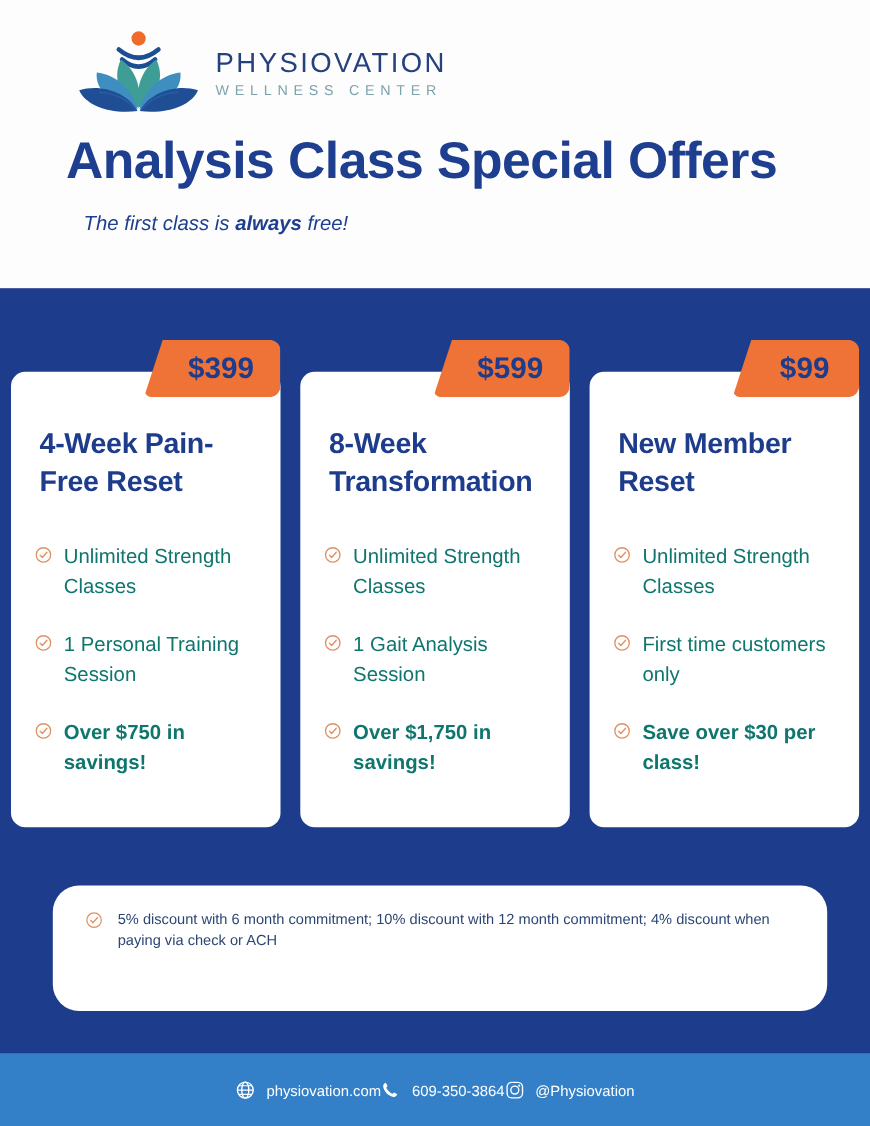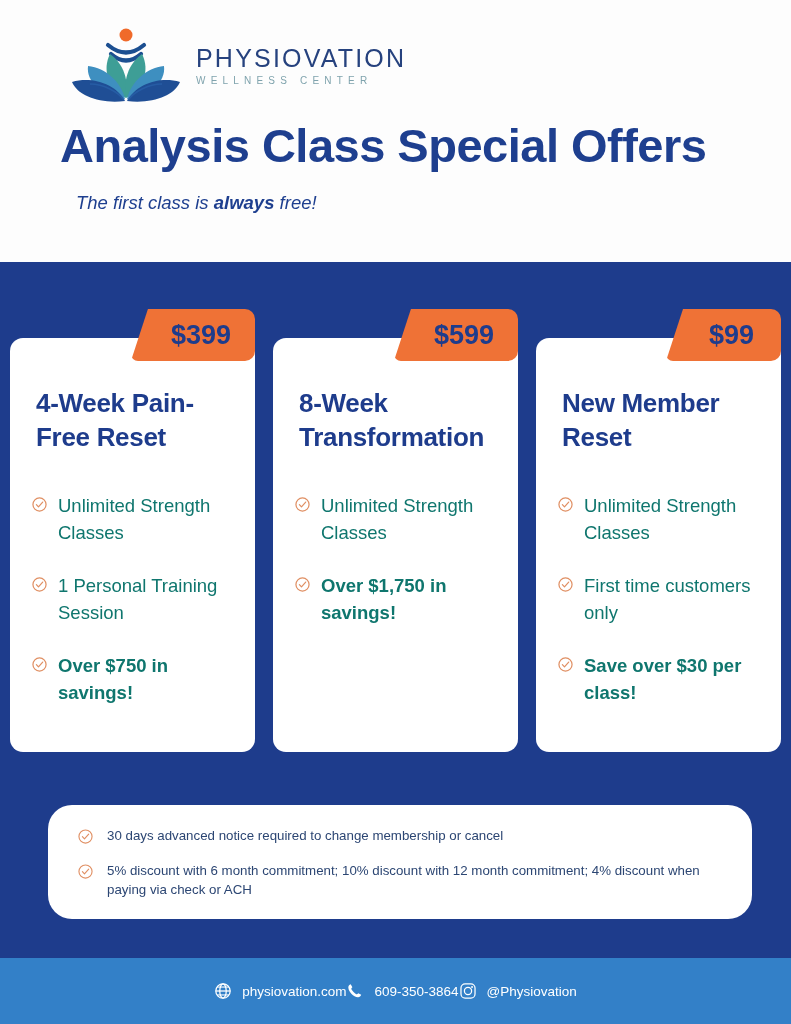--- a/index.html
+++ b/index.html
@@ -50,21 +50,21 @@
     line-height: 1;
   }
   .logo-name {
     font-size: 25px;
     letter-spacing: 2.2px;
     color: #26427e;
     font-weight: 400;
     white-space: nowrap;
   }
   .logo-sub {
-    font-size: 10px;
+    font-size: 13px;
     letter-spacing: 5.2px;
     color: #7fa3ad;
     font-weight: 400;
     margin-top: 5px;
     white-space: nowrap;
   }
 
   .poster-title {
     position: absolute;
     left: 60px;
@@ -314,20 +314,29 @@
             </span>
             <span class="feature-text">Unlimited Strength Classes</span>
           </li>
           <li class="feature-item">
             <span class="check-icon">
               <svg viewBox="0 0 16 16" width="15" height="15" xmlns="http://www.w3.org/2000/svg">
                 <circle cx="8" cy="8" r="7" fill="none" stroke="#e08f63" stroke-width="1.3"></circle>
                 <path d="M4.7 8.2 L6.9 10.5 L11.4 5.4" fill="none" stroke="#e08f63" stroke-width="1.3" stroke-linecap="round" stroke-linejoin="round"></path>
               </svg>
             </span>
+            <span class="feature-text">1 Gait Analysis Session</span>
+          </li>
+          <li class="feature-item">
+            <span class="check-icon">
+              <svg viewBox="0 0 16 16" width="15" height="15" xmlns="http://www.w3.org/2000/svg">
+                <circle cx="8" cy="8" r="7" fill="none" stroke="#e08f63" stroke-width="1.3"></circle>
+                <path d="M4.7 8.2 L6.9 10.5 L11.4 5.4" fill="none" stroke="#e08f63" stroke-width="1.3" stroke-linecap="round" stroke-linejoin="round"></path>
+              </svg>
+            </span>
             <span class="feature-text">Over $1,750 in savings!</span>
           </li>
         </ul>
       </div>
 
       <div class="card">
         <div class="price-tag">$99</div>
         <div class="card-title">New Member Reset</div>
         <ul class="feature-list">
           <li class="feature-item">
@@ -356,29 +365,20 @@
               </svg>
             </span>
             <span class="feature-text">Save over $30 per class!</span>
           </li>
         </ul>
       </div>
 
     </div>
 
     <div class="terms-box">
-      <div class="terms-item">
-        <span class="terms-icon">
-          <svg viewBox="0 0 16 16" width="15" height="15" xmlns="http://www.w3.org/2000/svg">
-            <circle cx="8" cy="8" r="7" fill="none" stroke="#e08f63" stroke-width="1.2"></circle>
-            <path d="M4.7 8.2 L6.9 10.5 L11.4 5.4" fill="none" stroke="#e08f63" stroke-width="1.2" stroke-linecap="round" stroke-linejoin="round"></path>
-          </svg>
-        </span>
-        <span class="terms-text">30 days advanced notice required to change membership or cancel</span>
-      </div>
       <div class="terms-item">
         <span class="terms-icon">
           <svg viewBox="0 0 16 16" width="15" height="15" xmlns="http://www.w3.org/2000/svg">
             <circle cx="8" cy="8" r="7" fill="none" stroke="#e08f63" stroke-width="1.2"></circle>
             <path d="M4.7 8.2 L6.9 10.5 L11.4 5.4" fill="none" stroke="#e08f63" stroke-width="1.2" stroke-linecap="round" stroke-linejoin="round"></path>
           </svg>
         </span>
         <span class="terms-text">5% discount with 6 month commitment; 10% discount with 12 month commitment; 4% discount when paying via check or ACH</span>
       </div>
     </div>

